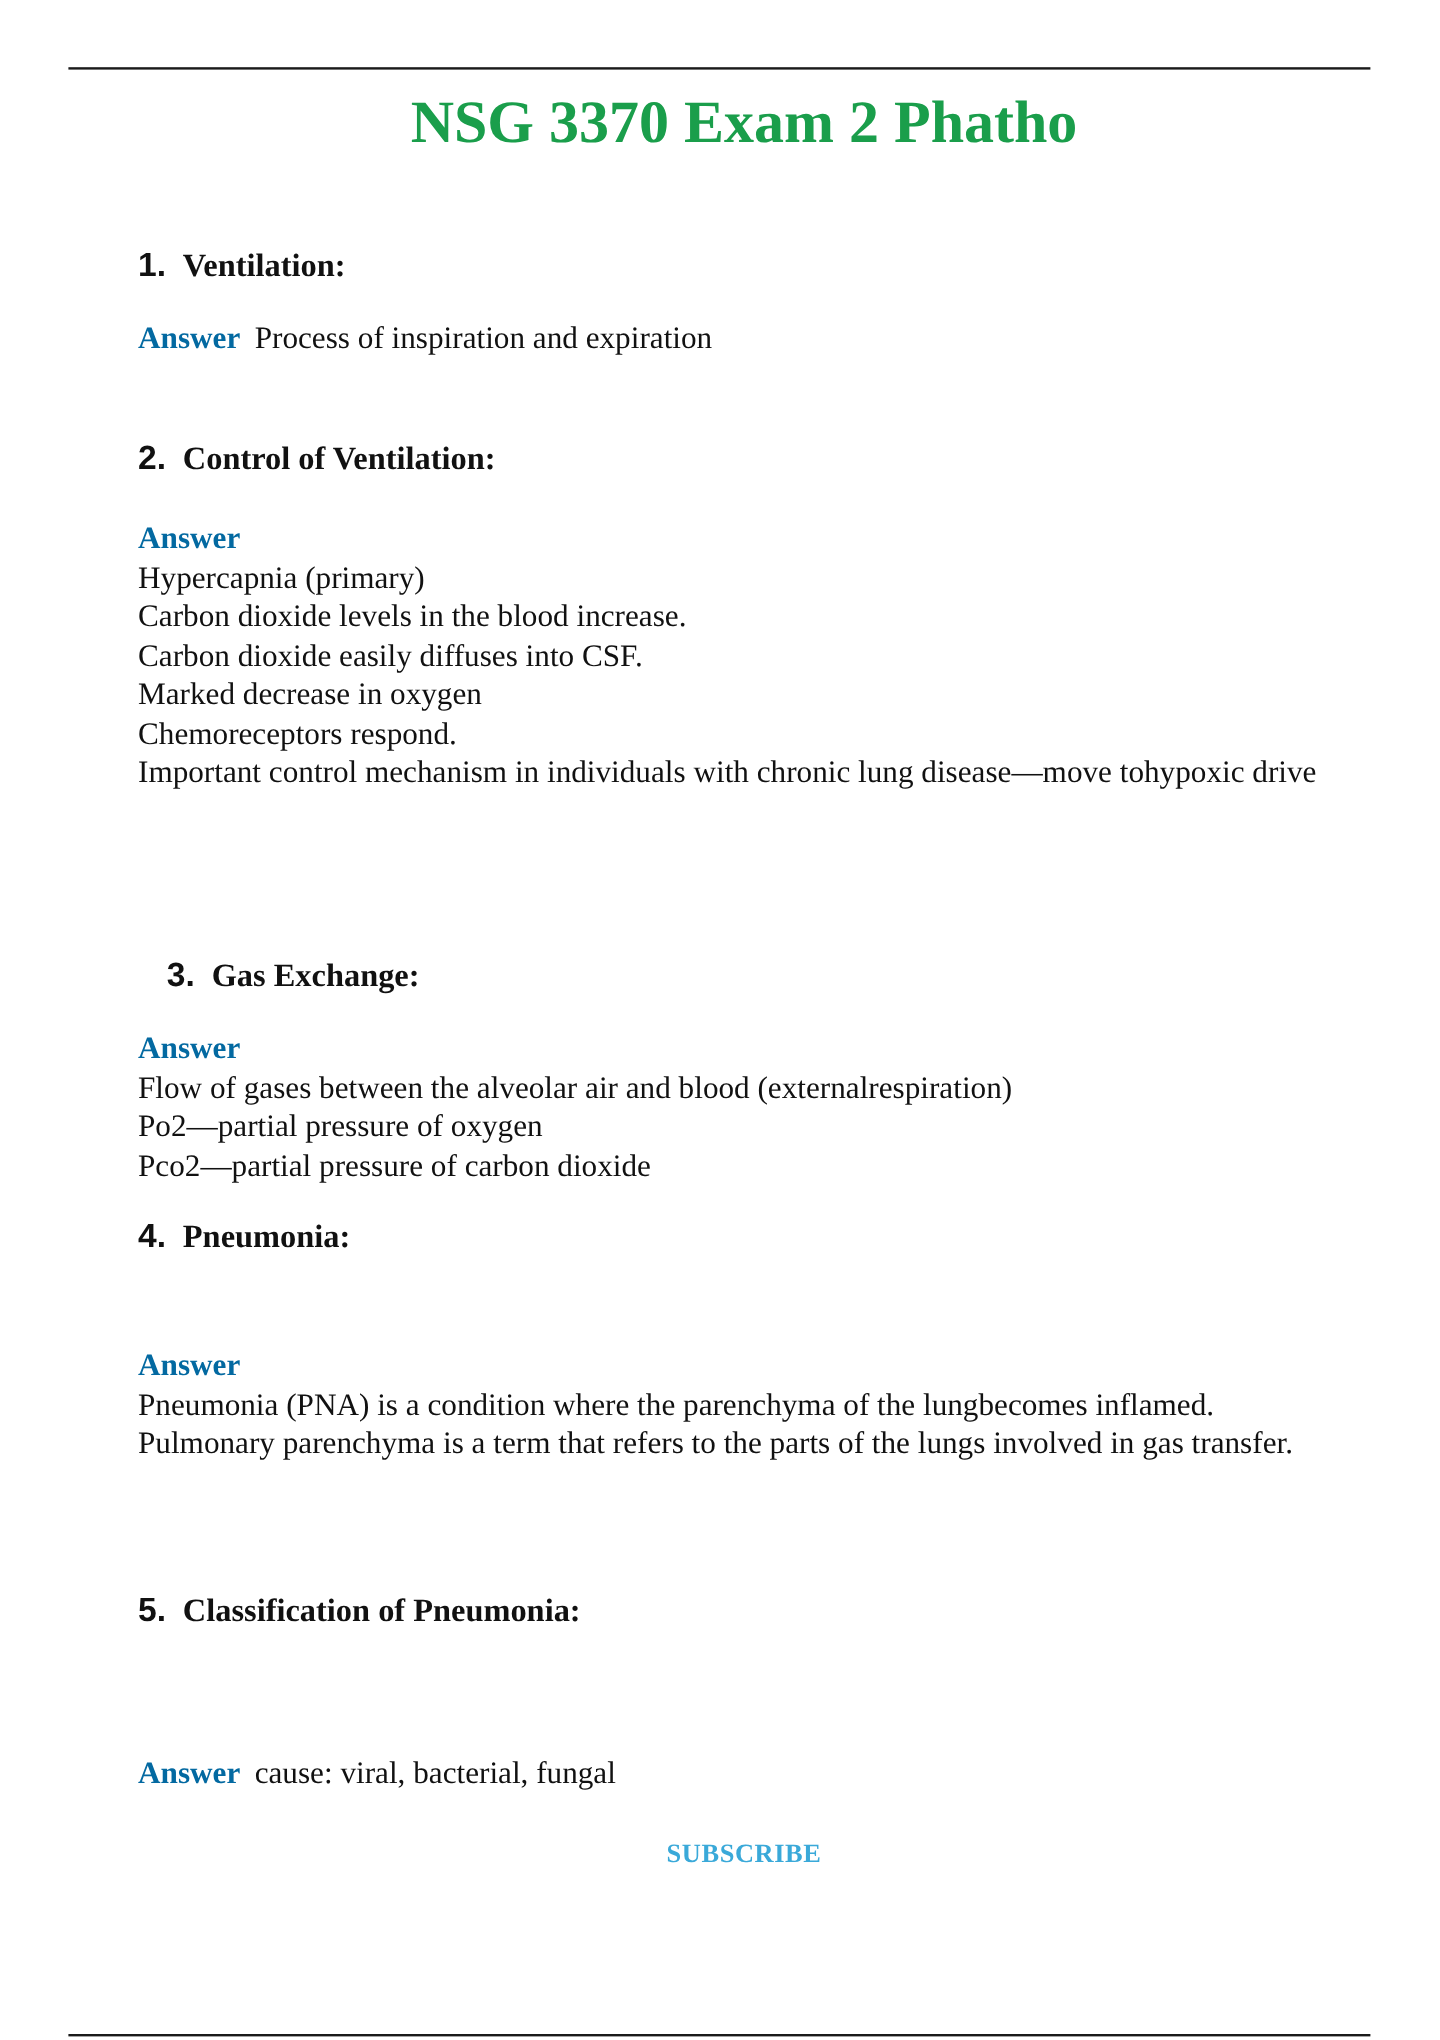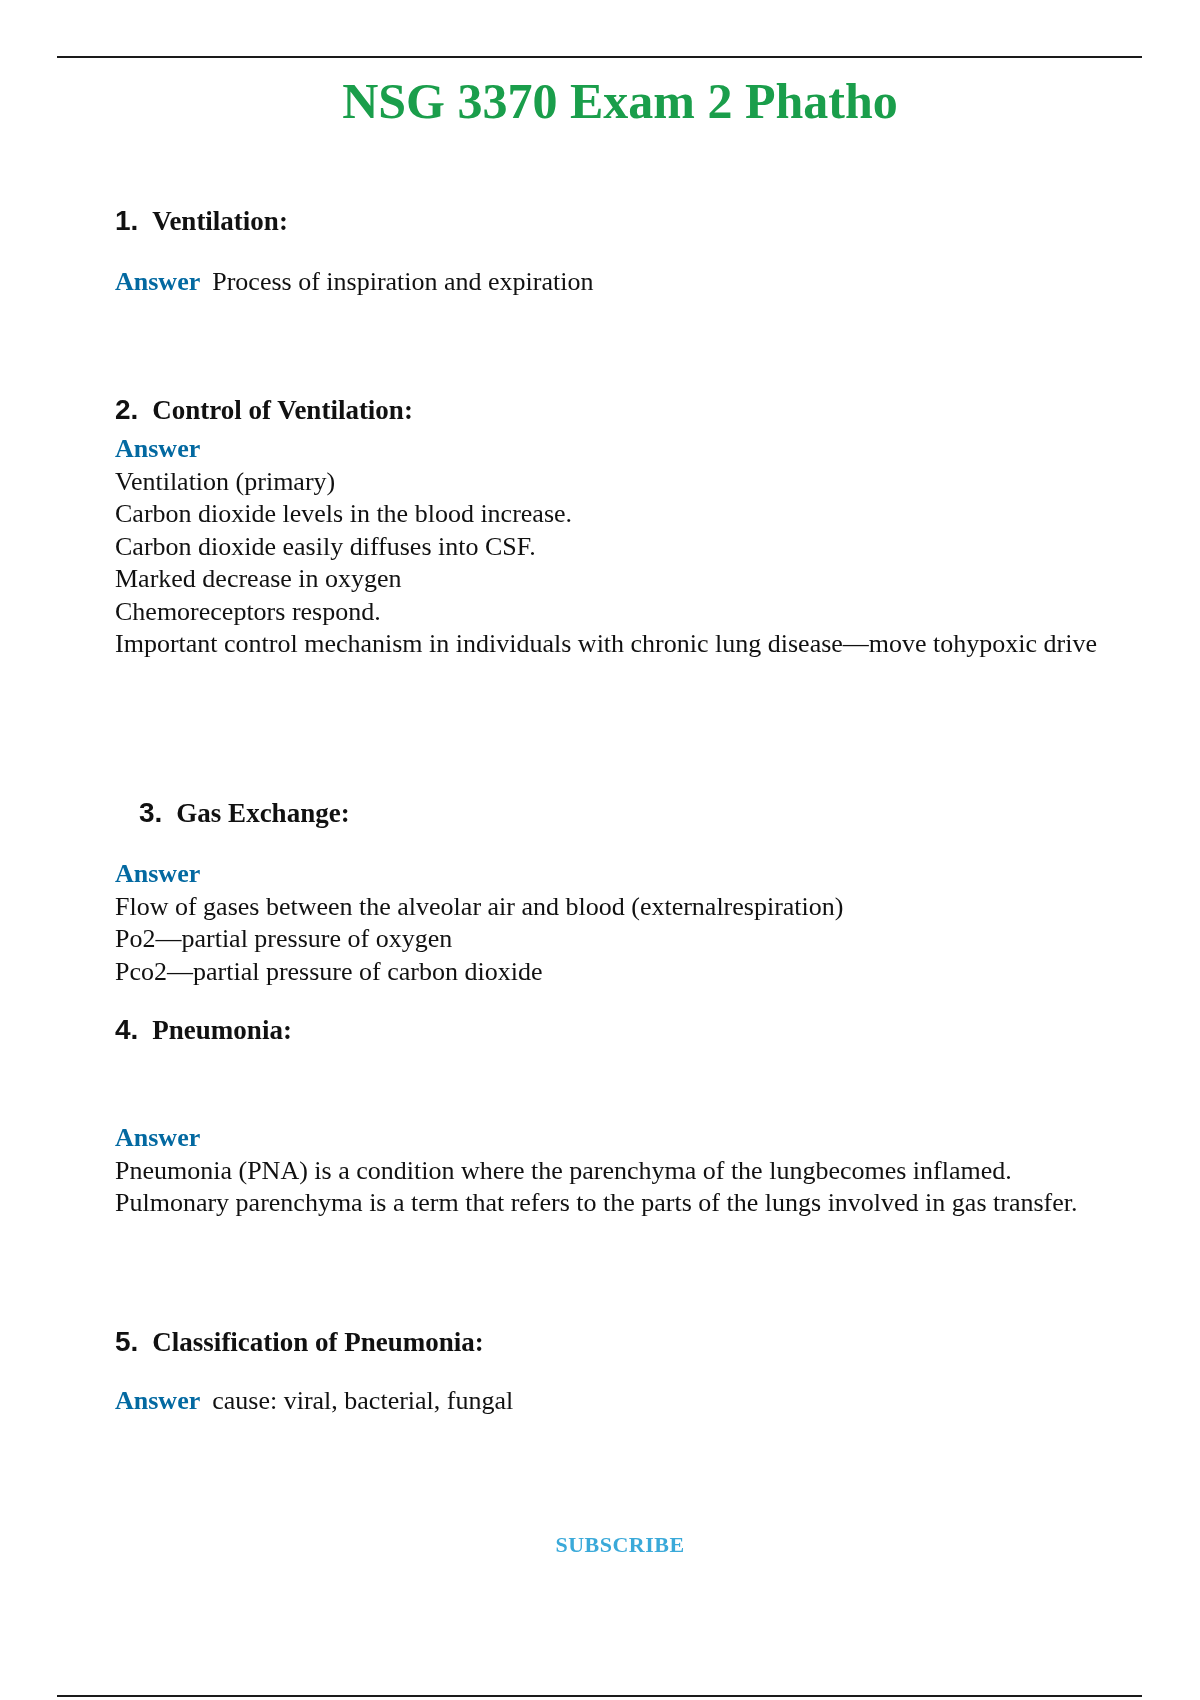--- a/index.html
+++ b/index.html
@@ -27,26 +27,26 @@
 
 <h1 class="title" style="margin:0;">NSG 3370 Exam 2 Phatho</h1>
 
 <div class="q" style="top:199px;">
   <span class="num">1.</span><span>Ventilation:</span>
 </div>
 <div class="ans" style="top:266px;">
   <span class="ans-label">Answer</span><span class="inline-text">Process of inspiration and expiration</span>
 </div>
 
-<div class="q" style="top:388px;">
+<div class="q" style="top:360px;">
   <span class="num">2.</span><span>Control of Ventilation:</span>
 </div>
 <div class="ans" style="top:433px;">
   <span class="ans-label line">Answer</span>
-  <span class="line">Ventilation (primary)</span>
+  <span class="line">Hypercapnia (primary)</span>
   <span class="line">Carbon dioxide levels in the blood increase.</span>
   <span class="line">Carbon dioxide easily diffuses into CSF.</span>
   <span class="line">Marked decrease in oxygen</span>
   <span class="line">Chemoreceptors respond.</span>
   <span class="line">Important control mechanism in individuals with chronic lung disease—move tohypoxic drive</span>
 </div>
 
 <div class="q" style="top:791px;margin-left:24px;">
   <span class="num">3.</span><span>Gas Exchange:</span>
 </div>
@@ -61,19 +61,19 @@
   <span class="num">4.</span><span>Pneumonia:</span>
 </div>
 <div class="ans" style="top:1122px; width:980px;">
   <span class="ans-label line">Answer</span>
   <span class="line">Pneumonia (PNA) is a condition where the parenchyma of the lungbecomes inflamed. Pulmonary parenchyma is a term that refers to the parts of the lungs involved in gas transfer.</span>
 </div>
 
 <div class="q" style="top:1320px;">
   <span class="num">5.</span><span>Classification of Pneumonia:</span>
 </div>
-<div class="ans" style="top:1385px;">
+<div class="ans" style="top:1462px;">
   <span class="ans-label">Answer</span><span class="inline-text">cause: viral, bacterial, fungal</span>
 </div>
 
 <div class="subscribe">SUBSCRIBE</div>
 
 <div class="rule bottom"></div>
 
 </body></html>

